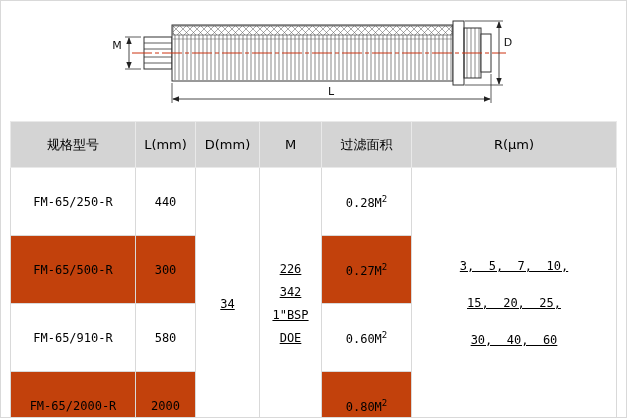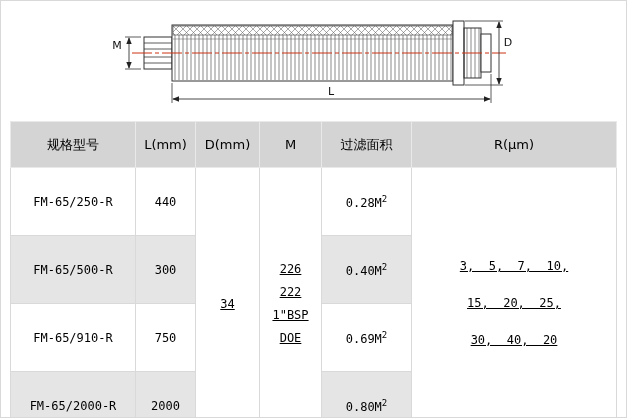--- a/index.html
+++ b/index.html
@@ -26,21 +26,21 @@
     background:#d4d4d4; height:46px;
     font-size:13px; font-weight:normal;
     border:1px solid #e9e9e9;
     font-family:"DejaVu Sans","Liberation Sans",sans-serif;
   }
   .spec tbody td {
     background:#ffffff; height:68px; font-size:12px;
     border:1px solid #d9d9d9;
     font-family:"DejaVu Sans Mono","Liberation Mono",monospace;
   }
-  tr.alt td { background:#e5e5e5; }
+  tr.alt td { background:#c2410c; }
   td.merged { background:#ffffff;text-decoration:underline; }
   .m-cell div { line-height:23px; }
   .r-cell div { line-height:37px; white-space:pre; }
   sup { font-size:9px; vertical-align:super; }
 </style>
 </head>
 <body>
 
 <div class="page">
 
@@ -124,40 +124,40 @@
           <th>R(μm)</th>
         </tr>
       </thead>
       <tbody>
         <tr>
           <td>FM-65/250-R</td>
           <td>440</td>
           <td class="merged" rowspan="4">34</td>
           <td class="merged m-cell" rowspan="4">
             <div>226</div>
-            <div>222</div>
+            <div>342</div>
             <div>1"BSP</div>
             <div>DOE</div>
           </td>
           <td><span>0.28M</span><sup>2</sup></td>
           <td class="merged r-cell" rowspan="4">
             <div>3,  5,  7,  10,</div>
             <div>15,  20,  25,</div>
-            <div>30,  40,  20</div>
+            <div>30,  40,  60</div>
           </td>
         </tr>
         <tr class="alt">
           <td>FM-65/500-R</td>
           <td>300</td>
-          <td><span>0.40M</span><sup>2</sup></td>
+          <td><span>0.27M</span><sup>2</sup></td>
         </tr>
         <tr>
           <td>FM-65/910-R</td>
-          <td>750</td>
-          <td><span>0.69M</span><sup>2</sup></td>
+          <td>580</td>
+          <td><span>0.60M</span><sup>2</sup></td>
         </tr>
         <tr class="alt">
           <td>FM-65/2000-R</td>
           <td>2000</td>
           <td><span>0.80M</span><sup>2</sup></td>
         </tr>
       </tbody>
     </table>
   </div>
 

